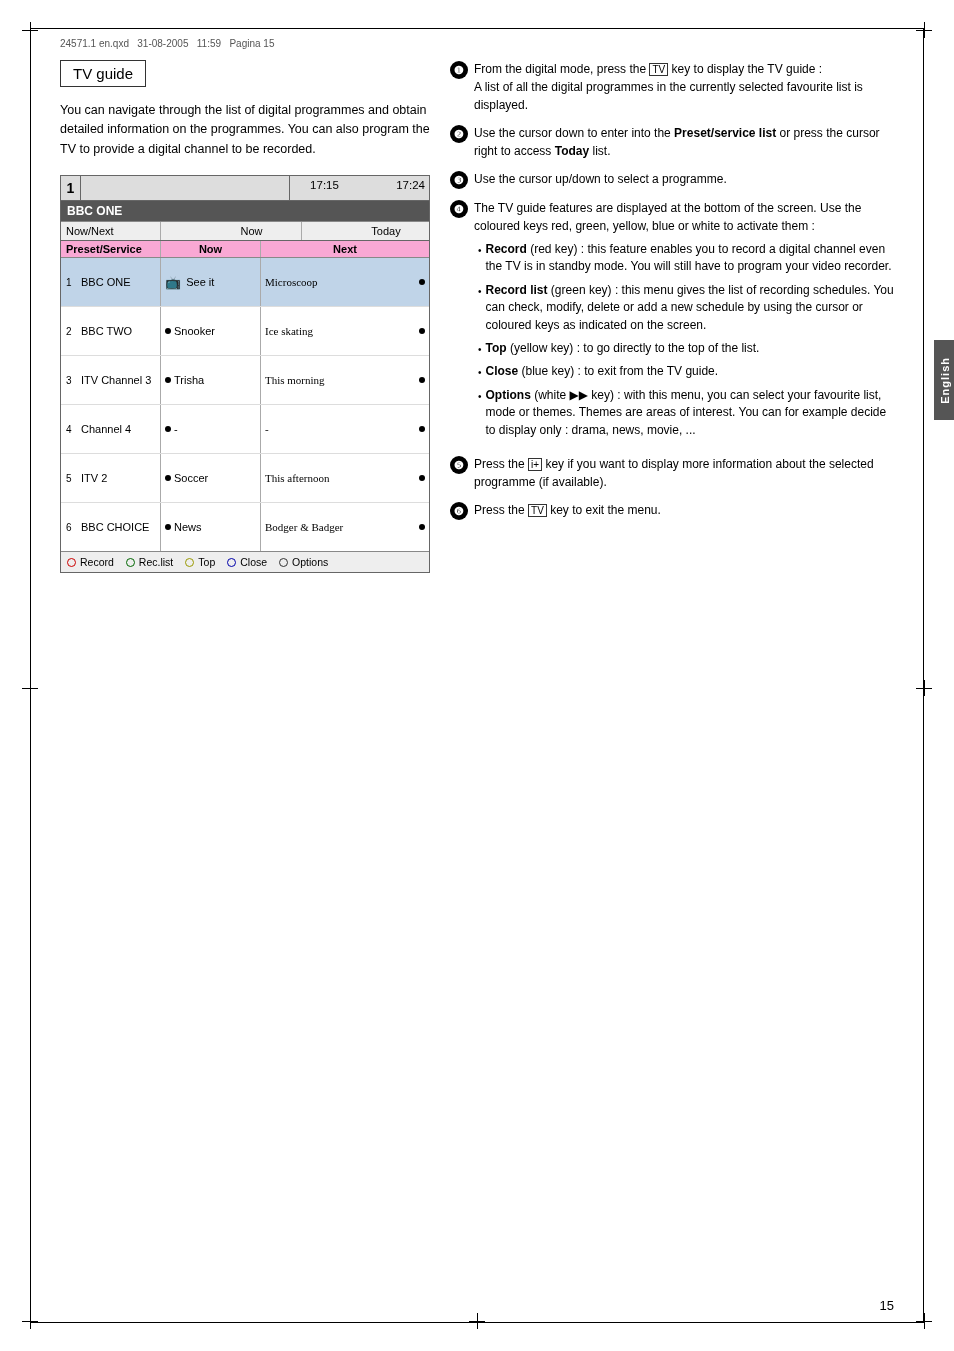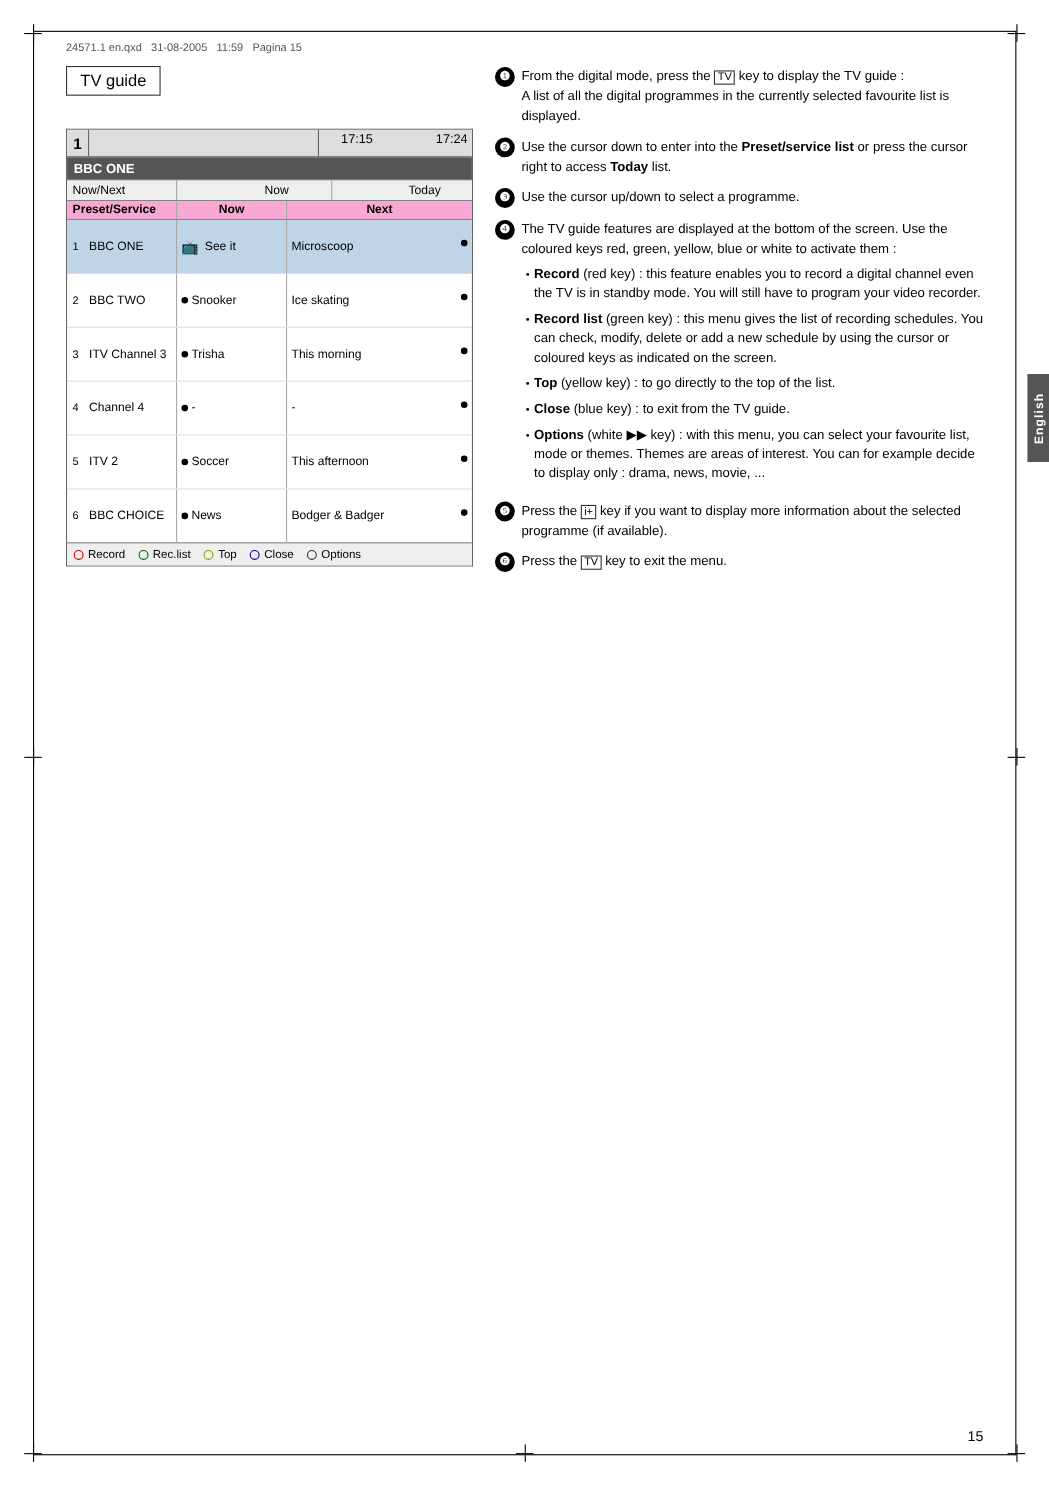--- a/index.html
+++ b/index.html
@@ -235,22 +235,23 @@
       padding: 2px 4px;
       border-right: 1px solid #aaa;
       display: flex;
       align-items: center;
       gap: 3px;
     }
     .tg-row-next {
       flex: 1;
       padding: 18px 4px;
       display: flex;
-      align-items: flex-start;
+      align-items: center;
       justify-content: space-between;
+      font-family: Liberation Serif, serif;
     }
 
     .bullet {
       width: 6px;
       height: 6px;
       border-radius: 50%;
       background: #000;
       display: inline-block;
       flex-shrink: 0;
     }
@@ -388,20 +389,21 @@
 
   <div class="left-col">
 
     
     <div class="section-title-box">
       <h2>TV guide</h2>
     </div>
 
     
     <div class="intro-text">
+      <p>You can navigate through the list of digital programmes and obtain detailed information on the programmes. You can also program the TV to provide a digital channel to be recorded.</p>
     </div>
 
     
     <div class="tv-guide-container">
 
       <div class="tg-header-row">
         <div class="tg-channel-num">1</div>
         <div class="tg-channel-name-header"></div>
         <div class="tg-time1">17:15</div>
         <div class="tg-time2">17:24</div>

